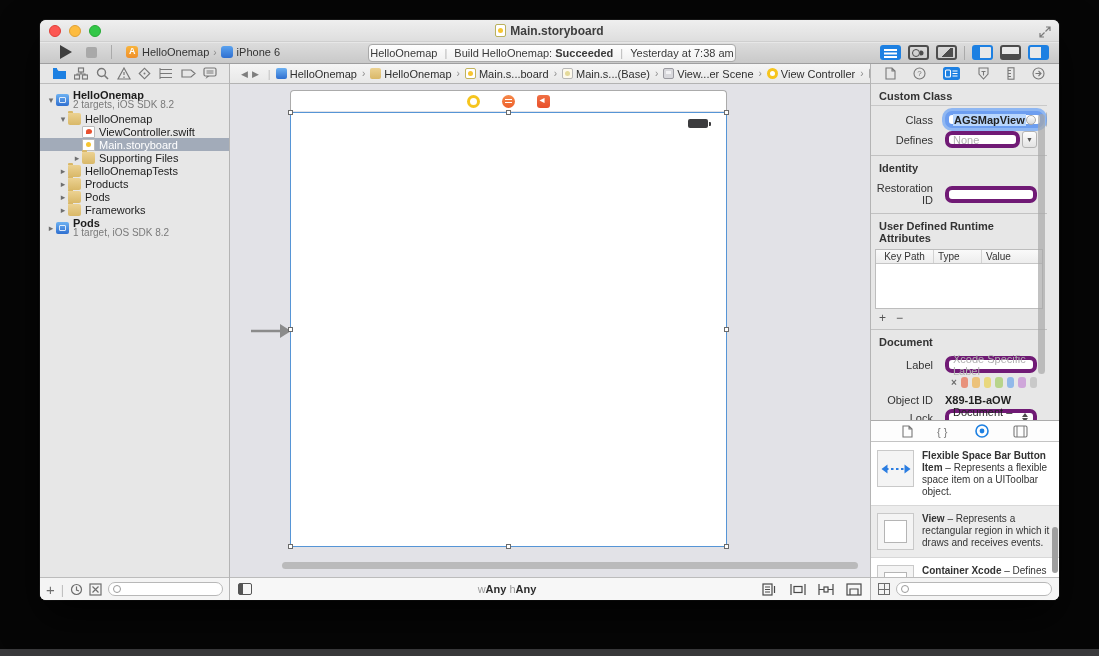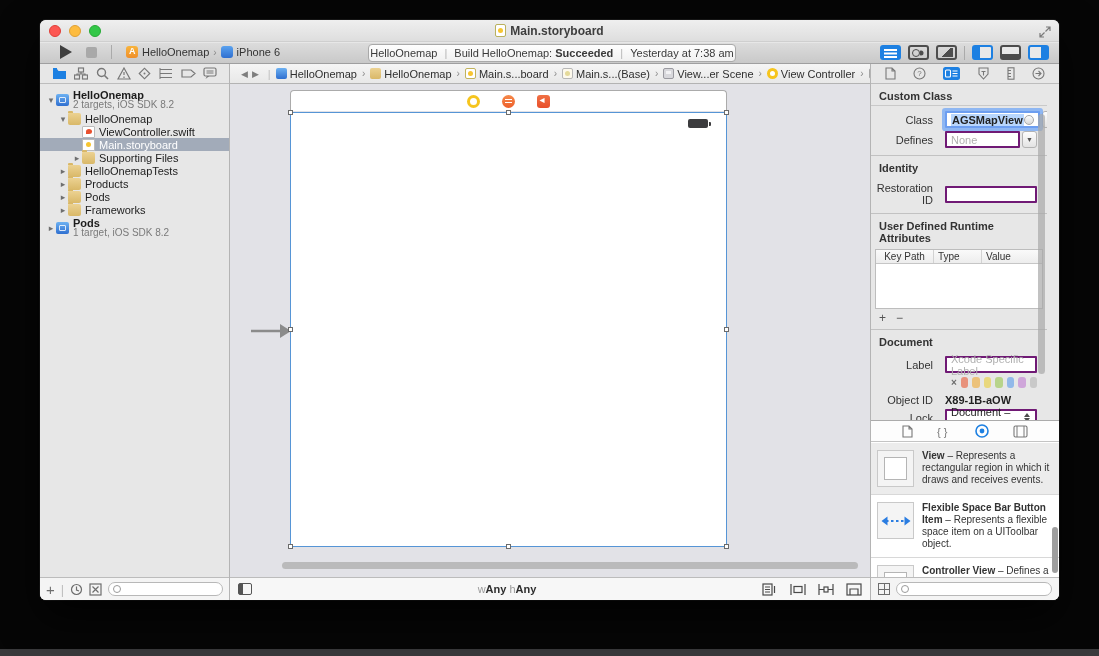--- a/index.html
+++ b/index.html
@@ -147,21 +147,21 @@
   .size-classes b { font-weight:bold; }
   .al-icons { display:flex; gap:12px; color:#4a4a4a; }
   .al-icons svg { display:block; }
 
   
   .insp { position:absolute; left:0; right:12px; top:20px; height:336px; overflow:hidden; font-size:11px; color:#222; }
   .sec-head { font-weight:bold; color:#333; padding:6px 0 3px 8px; border-bottom:1px solid #c9c9c9; margin-bottom:5px; }
   .sec-split { border-top:1px solid #c2c2c2; margin-top:7px; }
   .frow { display:flex; align-items:center; margin:3px 10px 3px 0; }
   .flabel { width:74px; text-align:right; padding-right:12px; color:#333; flex:none; }
-  .ffield { flex:1; height:17px; background:#fff; border:2px solid #701a75; border-radius:1px;
+  .ffield { flex:1; height:17px; background:#fff; border:4px solid #701a75; border-radius:7px;
             display:flex; align-items:center; padding:0 4px; font-size:11px; color:#222; position:relative; }
   .ffield.focused { box-shadow:0 0 0 3px rgba(96,156,248,.65); border-color:#6d9ef0; }
   .sel-text { background:#b8d6fd; padding:0 1px; font-weight:bold; }
   .placeholder { color:#b0b0b0; }
   .combo-circle { margin-left:auto; width:10px; height:10px; border-radius:50%; background:linear-gradient(#fdfdfd,#d8d8d8); border:1px solid #a8a8a8; position:relative; }
   .dd-btn { width:15px; height:17px; margin-left:2px; background:linear-gradient(#fdfdfd,#e3e3e3);
             border:1px solid #b3b3b3; border-radius:3px; color:#555; font-size:7px; text-align:center; line-height:16px; flex:none; }
   .stepper { margin-left:auto; display:flex; flex-direction:column; gap:1px; padding-right:1px; }
   .stepper i { width:0; height:0; border-left:3.5px solid transparent; border-right:3.5px solid transparent; }
   .stepper .up { border-bottom:4px solid #4d4d4d; } .stepper .dn { border-top:4px solid #4d4d4d; }
@@ -617,41 +617,41 @@
             <circle cx="7" cy="7" r="6" stroke="#1d80e2" fill="none" stroke-width="1.6"></circle>
             <circle cx="7" cy="7" r="2.4" fill="#1d80e2"></circle>
           </svg>
         <svg width="15" height="13" viewBox="0 0 15 13">
             <rect x="1" y="1" width="13" height="11" rx="1.5" stroke="#787878" fill="none" stroke-width="1.1"></rect>
             <path d="M4 1 v11 M11 1 v11" stroke="#787878" stroke-width="1"></path>
           </svg>
       </div>
 
       <div class="lib-list">
-        <div class="lib-item hl">
-          <span class="lib-thumb">
-              <span class="thumb-view"></span>
-            </span>
-          <span class="lib-text"><b>View</b><span> – Represents a rectangular region in which it draws and receives events.</span></span>
-        </div>
         <div class="lib-item">
           <span class="lib-thumb">
             <svg width="30" height="10" viewBox="0 0 30 10">
                 <path d="M5 5 H25" stroke="#2a7de1" stroke-width="2" stroke-dasharray="2.5 2.5" fill="none"></path>
                 <path d="M6.5 0.5 L0.5 5 L6.5 9.5 Z" fill="#2a7de1"></path>
                 <path d="M23.5 0.5 L29.5 5 L23.5 9.5 Z" fill="#2a7de1"></path>
               </svg>
           </span>
           <span class="lib-text"><b>Flexible Space Bar Button Item</b><span> – Represents a flexible space item on a UIToolbar object.</span></span>
         </div>
+        <div class="lib-item hl">
+          <span class="lib-thumb">
+              <span class="thumb-view"></span>
+            </span>
+          <span class="lib-text"><b>View</b><span> – Represents a rectangular region in which it draws and receives events.</span></span>
+        </div>
         <div class="lib-item">
           <span class="lib-thumb">
               <span class="thumb-container"></span>
             </span>
-          <span class="lib-text"><b>Controller View</b><span> – Defines a region of a view controller that can include a child view controller.</span></span>
+          <span class="lib-text"><b>Container Xcode</b><span> – Defines a region of a view controller that can include a child view controller.</span></span>
         </div>
         <div class="lib-scrollbar"></div>
       </div>
     </div>
 
     <div class="util-bottom">
       <span class="grid-ic"></span>
       <span class="filter-field">
           <span class="dot"></span>
         </span>

